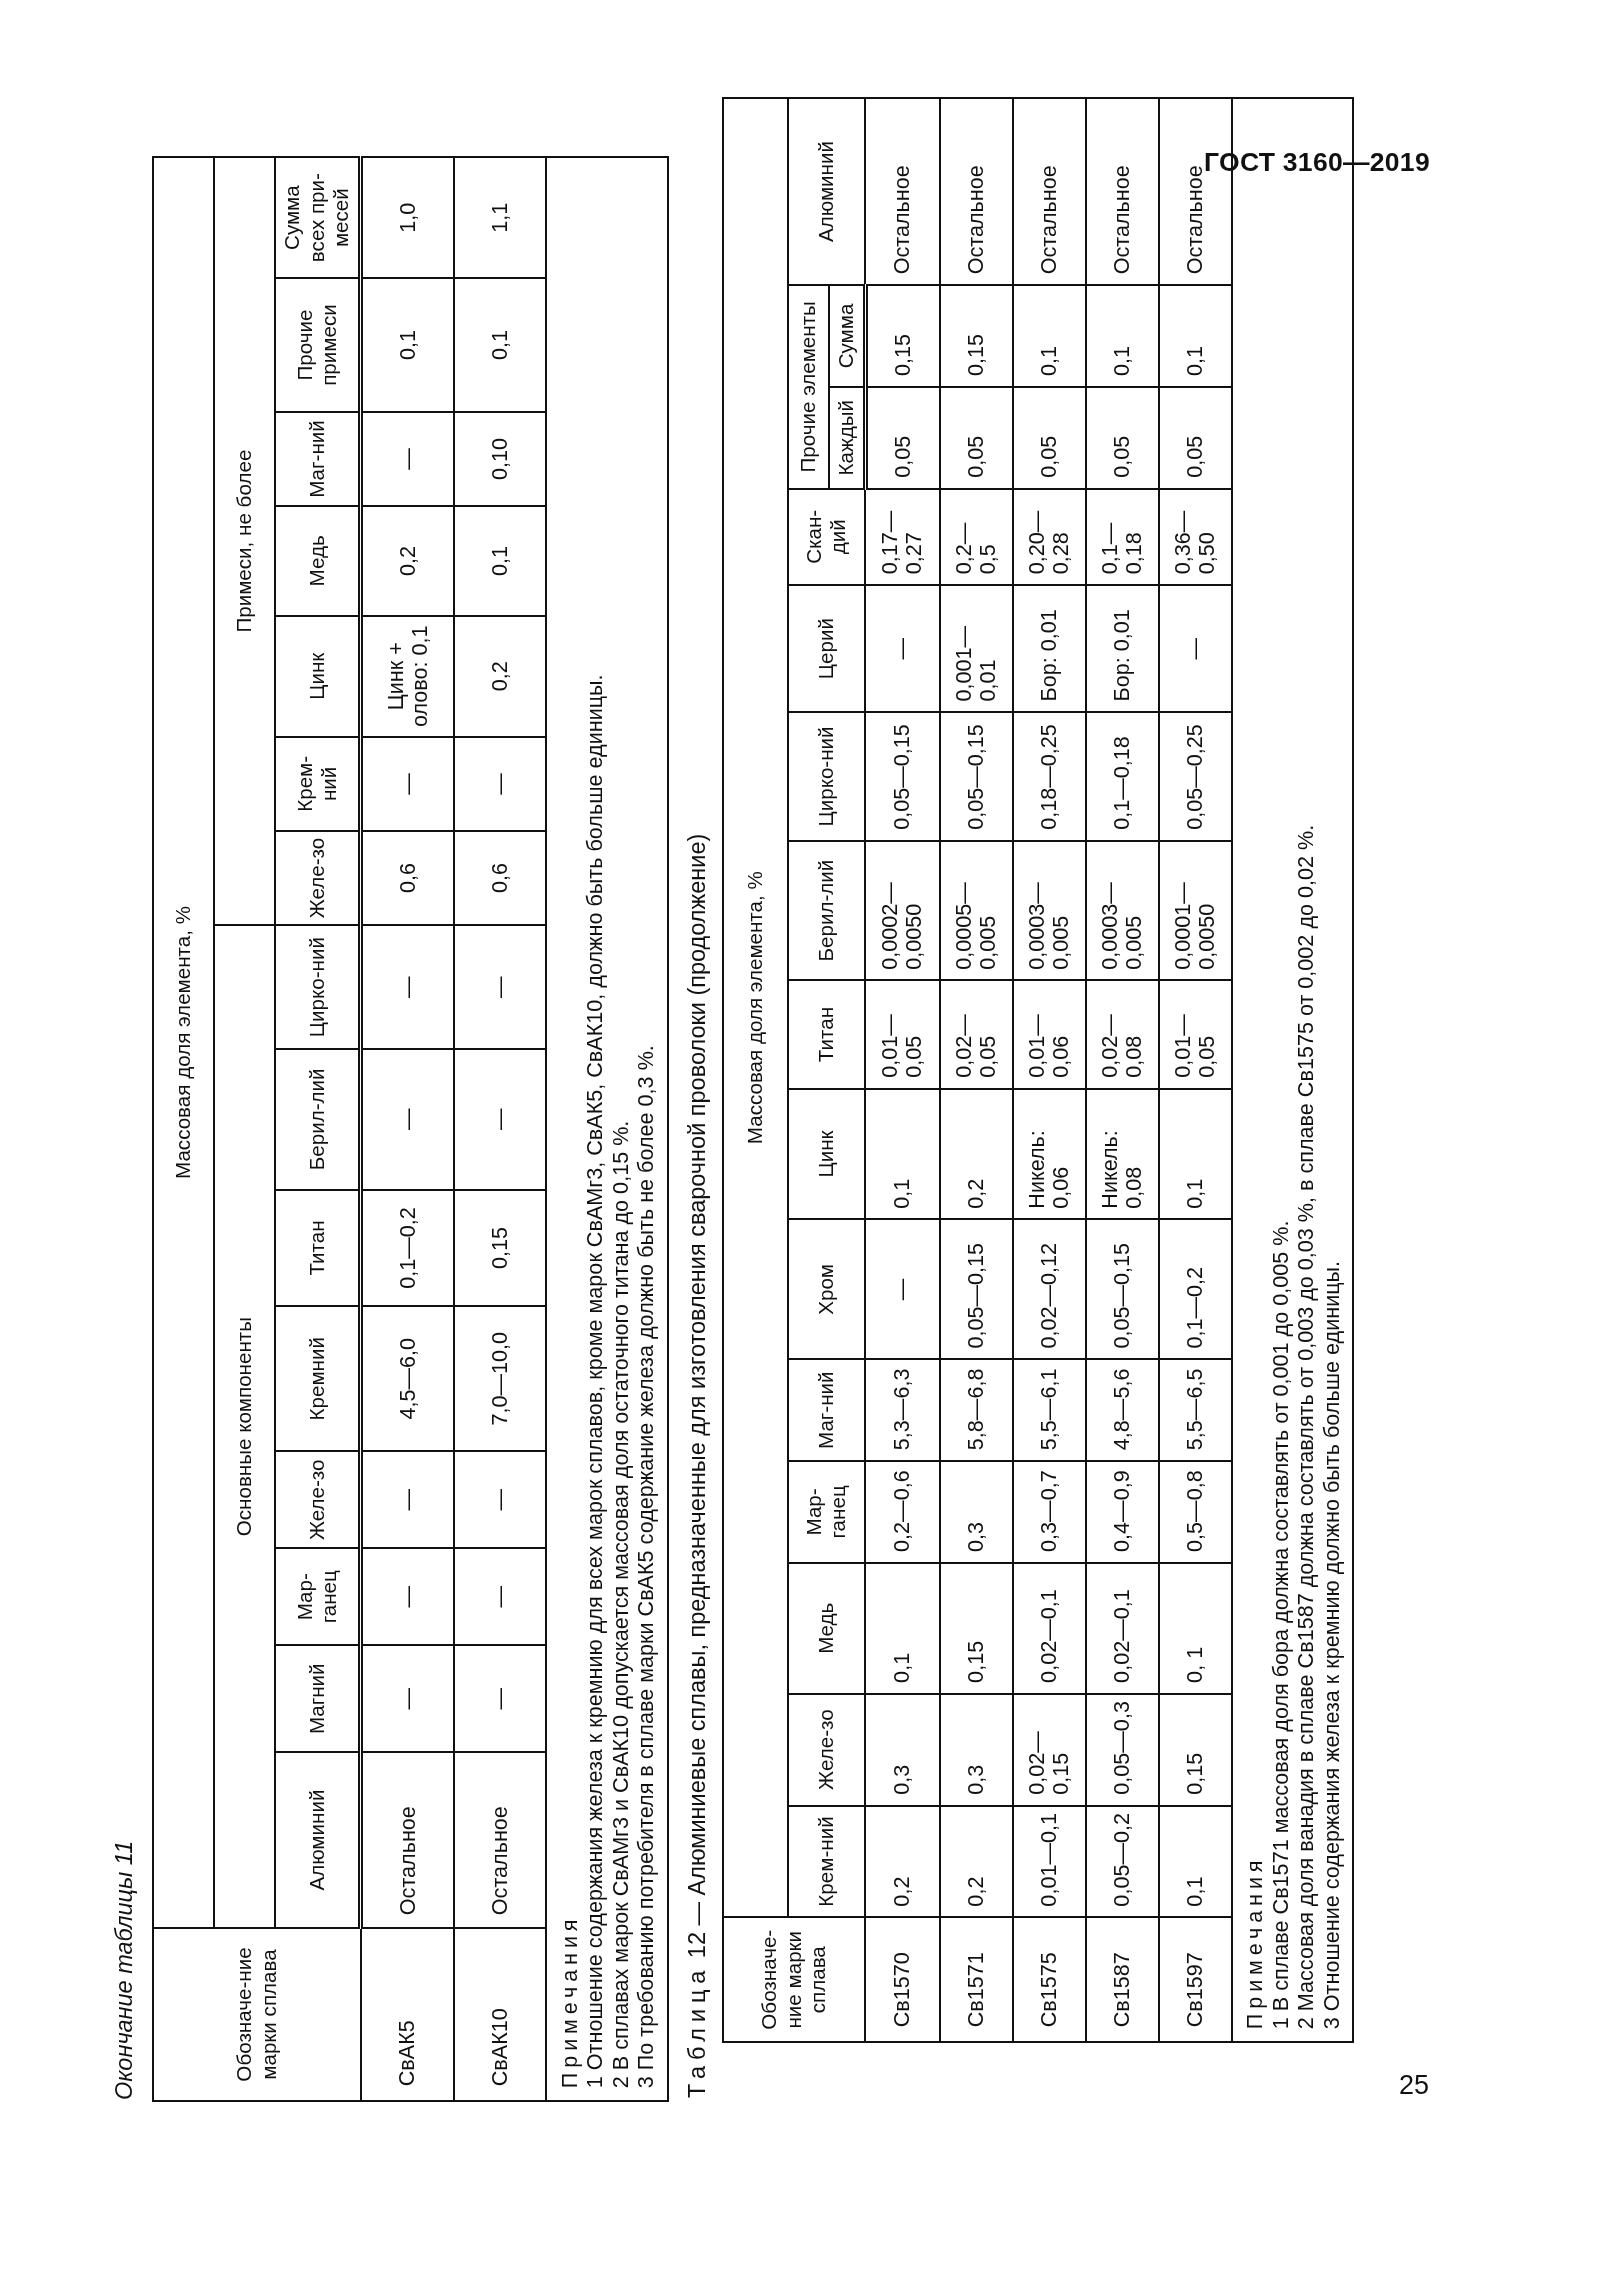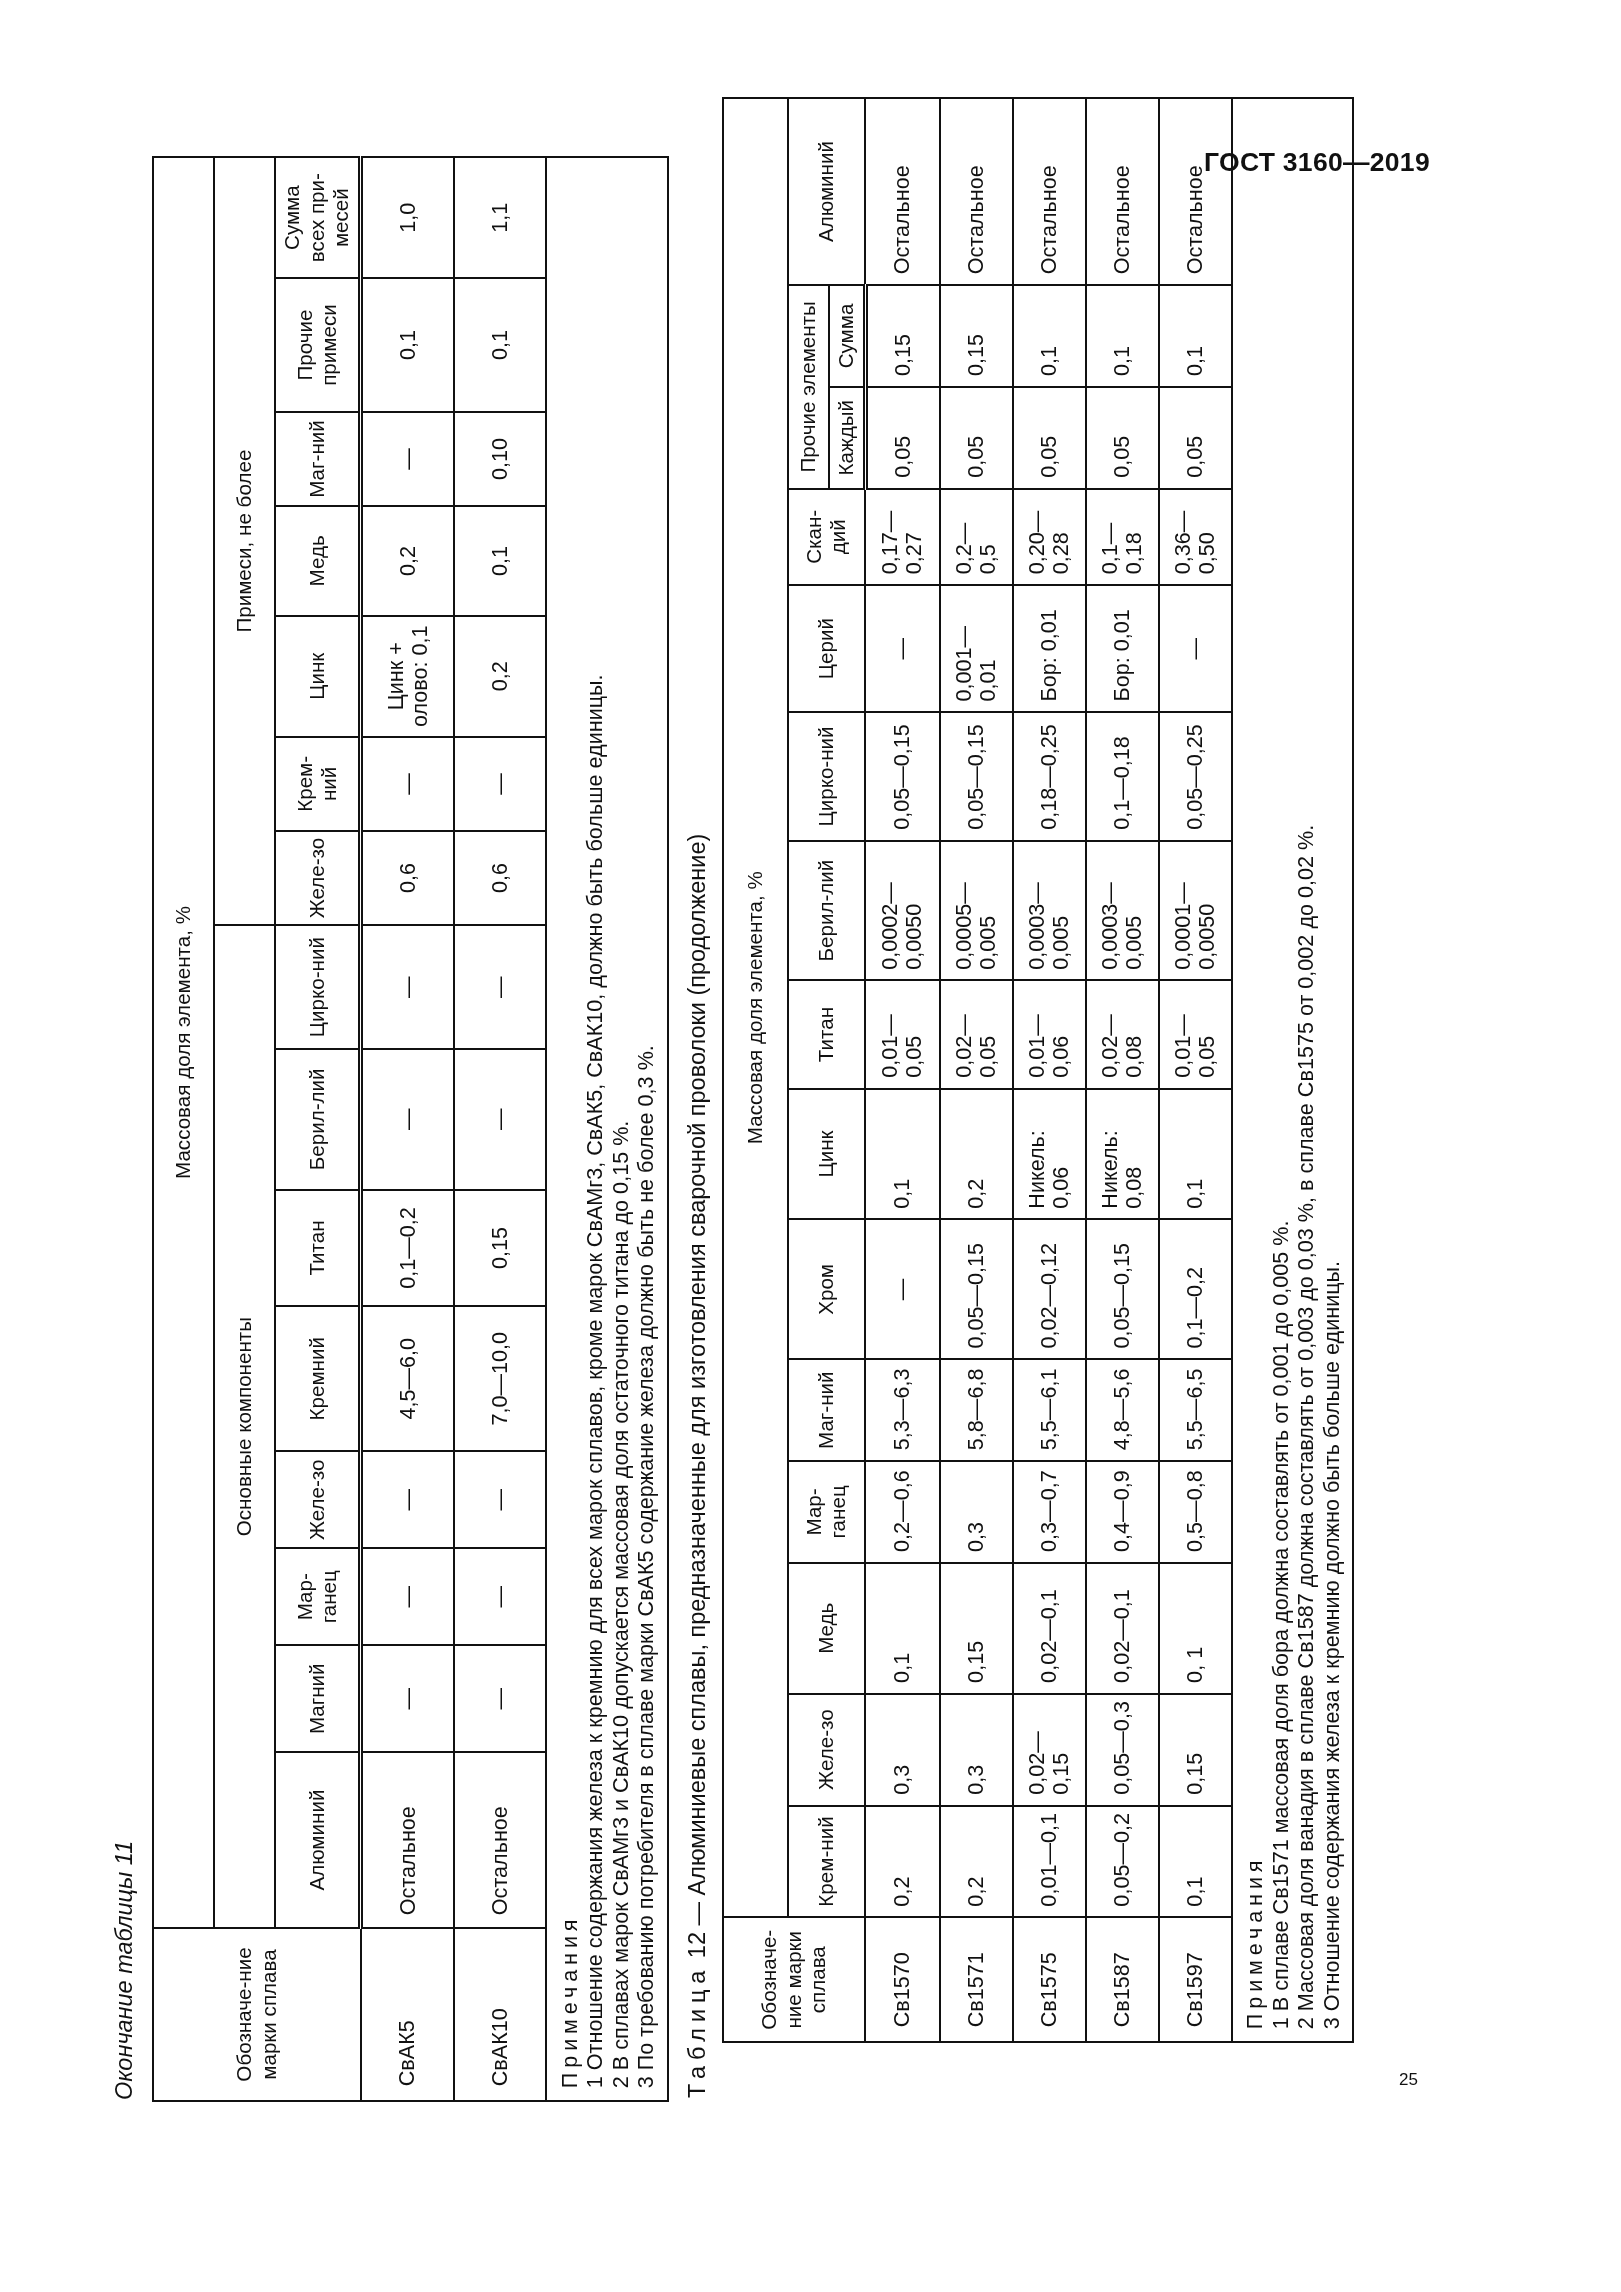--- a/index.html
+++ b/index.html
@@ -1,19 +1,19 @@
 <!DOCTYPE html>
 <html><head>
 <meta charset="utf-8">
 <style>
   html, body { margin:0; padding:0; background:#ffffff; }
   body { width:1621px; height:2293px; position:relative; overflow:hidden;
          font-family:"Liberation Sans", sans-serif; color:#111; }
   .doc-header { position:absolute; left:1204px; top:147px; font-weight:bold; font-size:26.5px; letter-spacing:0.3px; }
-  .page-number { position:absolute; left:1399px; top:2070px; font-size:17px; }
+  .page-number { position:absolute; left:1399px; top:2070px; font-size:27px; }
 
   
   .landscape { position:absolute; width:1946px; height:1264px;
                left:103px; top:2102px; transform-origin:0 0; transform:rotate(-90deg); }
 
   .caption-italic { font-style:italic; font-size:23.5px; height:49px; line-height:43px; padding-left:2px; }
   .caption { font-size:23.5px; height:53px; line-height:57px; padding-left:3.9px; }
   .caption .spaced { letter-spacing:5.9px; }
 
   table.gost { border-collapse:collapse; font-size:21.6px; table-layout:fixed; width:100%; }

